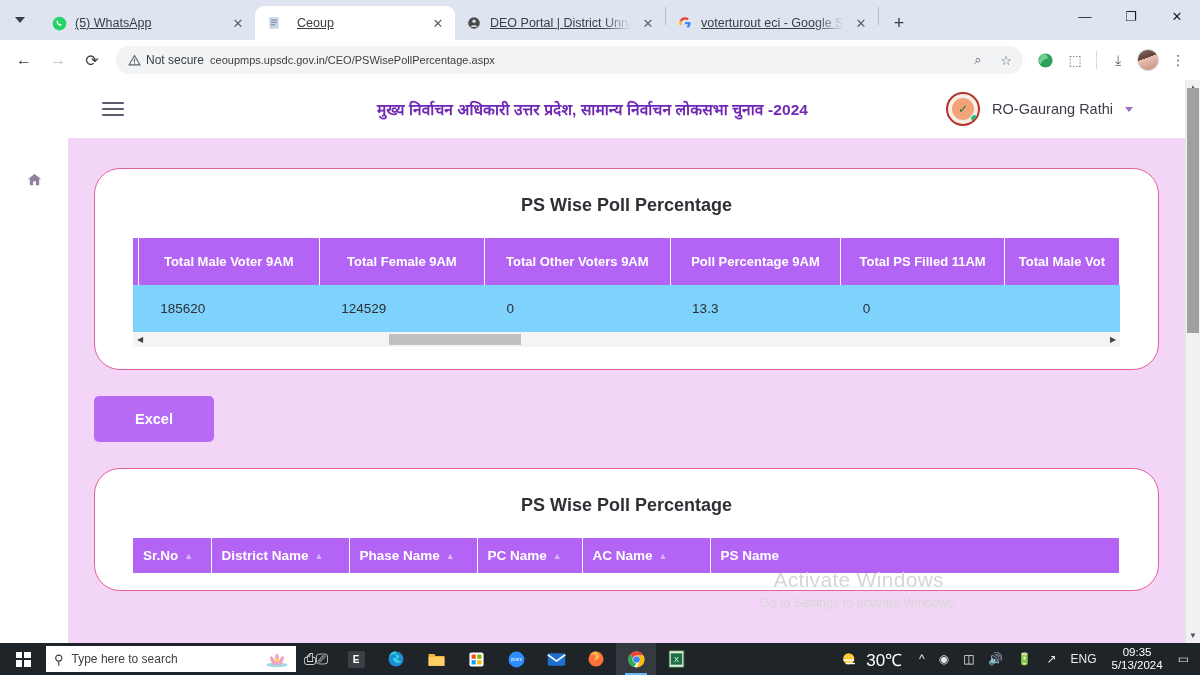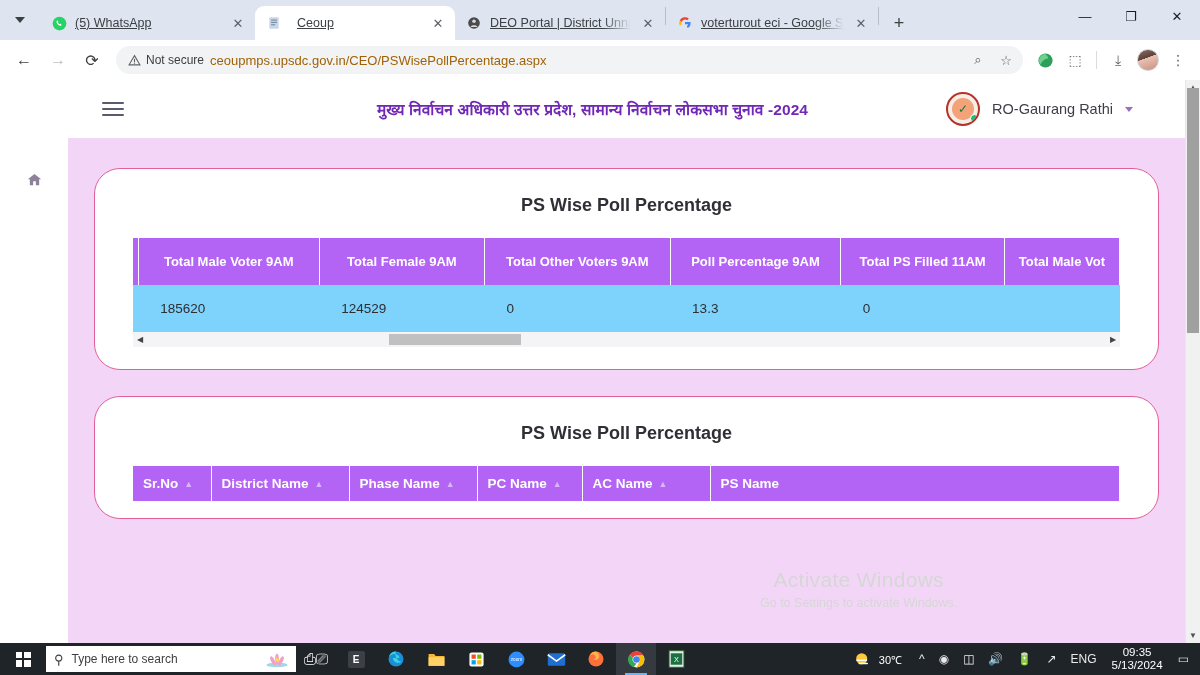--- a/index.html
+++ b/index.html
@@ -94,21 +94,21 @@
     display: flex; align-items: center;
     padding: 0 4px 0 12px;
     gap: 6px;
     min-width: 0;
   }
   .notsecure {
     display: flex; align-items: center; gap: 5px;
     font-size: 12px; color: #3c4043; white-space: nowrap;
   }
   .url {
-    font-size: 13px; color: #a16207; white-space: nowrap;
+    font-size: 11px; color: #404040; white-space: nowrap;
     overflow: hidden; flex: 1 1 auto;
   }
   .omni-icons { display: flex; align-items: center; gap: 2px; margin-left: auto; }
   .omni-icons .oi {
     width: 26px; height: 26px;
     display: flex; align-items: center; justify-content: center;
     color: #5f6368; font-size: 13px;
   }
   .tb-right { display: flex; align-items: center; gap: 2px; }
   .tb-right .ti {
@@ -364,21 +364,21 @@
   .tb-icon.active::after {
     content: ''; position: absolute; bottom: 0; left: 9px; right: 9px;
     height: 2px; background: #67b7f7;
   }
   .sq { width: 17px; height: 17px; border-radius: 2px; display: flex; align-items: center; justify-content: center; font-size: 10px; font-weight: bold; }
   .tray { margin-left: auto; display: flex; align-items: center; gap: 0; padding-right: 4px; }
   .tray .ti {
     padding: 0 7px; height: 32px; display: flex; align-items: center;
     font-size: 12px; color: #eaeaea;
   }
-  .weather { display: flex; align-items: center; gap: 7px; font-size: 11px; padding: 0 10px 0 4px; }
+  .weather { display: flex; align-items: center; gap: 7px; font-size: 17px; padding: 0 10px 0 4px; }
   .clock { text-align: center; font-size: 11.5px; line-height: 13px; padding: 0 8px; }
 </style>
 </head>
 <body>
 
 <div class="browser">
 
   <div class="tabstrip">
     <div class="tabstrip-left">
       <div class="chev-down"></div>
@@ -541,20 +541,21 @@
             </tbody>
           </table>
         </div>
         <div class="hscroll">
           <span class="arrow">◀</span>
           <span class="thumb"></span>
           <span class="arrow right">▶</span>
         </div>
       </div>
 
+      <button class="excel-btn">Excel</button>
 
       
       <div class="card card2">
         <div class="card-title">PS Wise Poll Percentage</div>
         <table class="datatable">
           <thead>
             <tr>
               <th style="width:78px"><span>Sr.No</span><span class="sort-arrows">▲</span></th>
               <th style="width:138px"><span>District Name</span><span class="sort-arrows">▲</span></th>
               <th style="width:128px"><span>Phase Name</span><span class="sort-arrows">▲</span></th>

